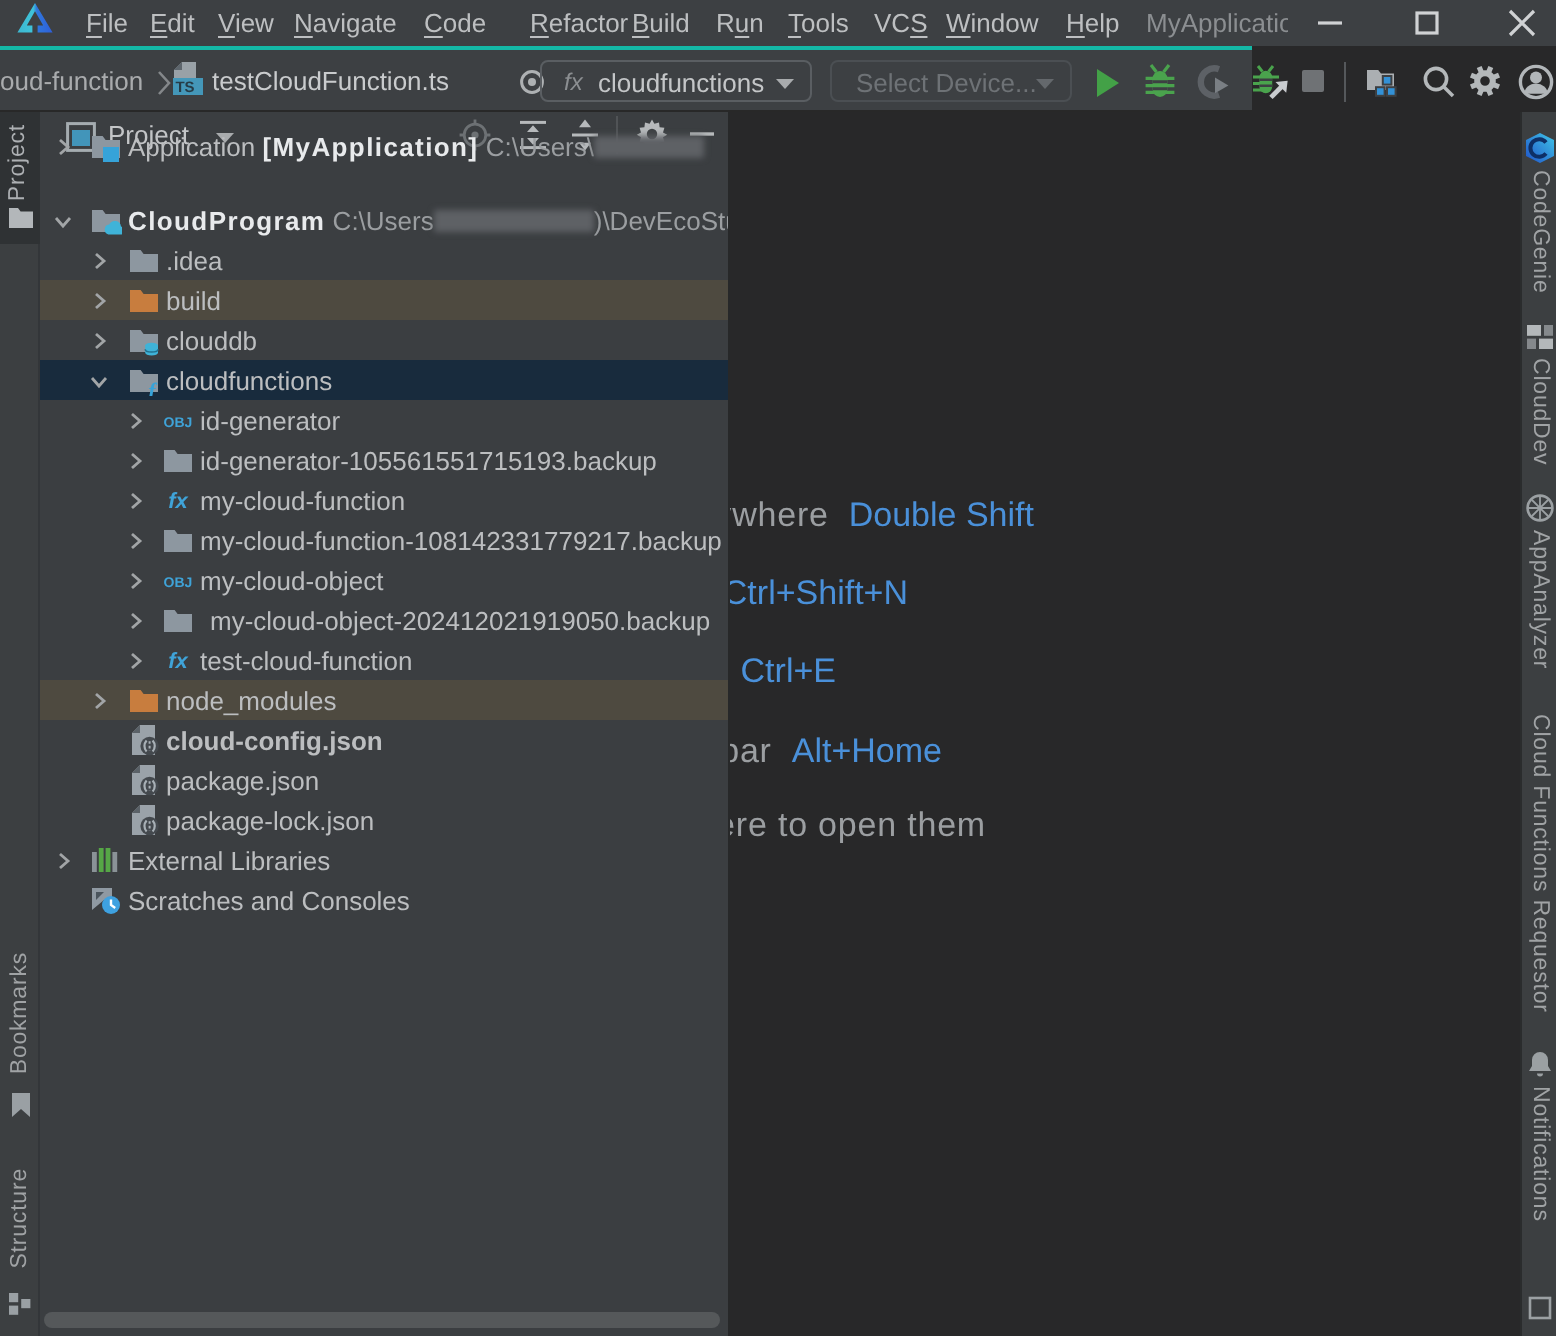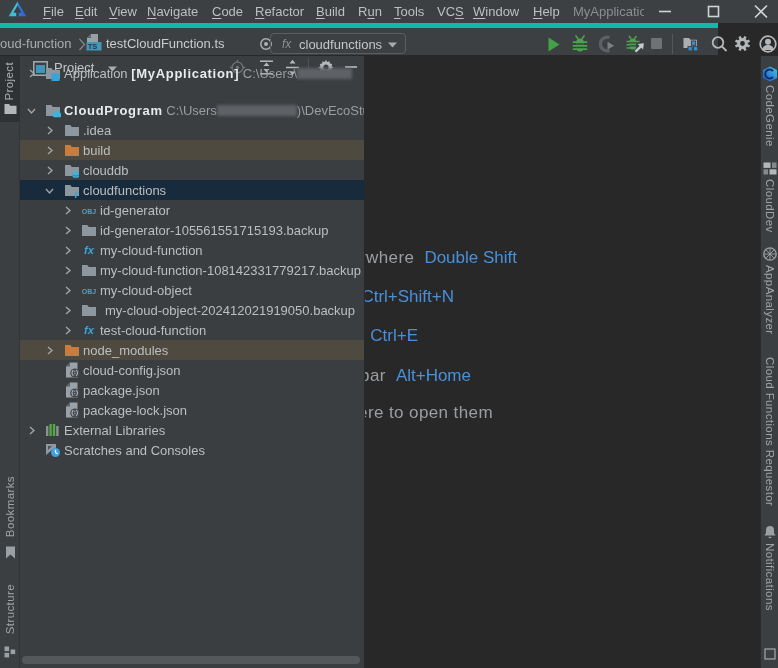--- a/index.html
+++ b/index.html
@@ -1,21 +1,21 @@
 <!DOCTYPE html>
 <html><head>
 <meta charset="utf-8">
 <style>
 *{margin:0;padding:0;box-sizing:border-box}
 html,body{width:778px;height:668px;overflow:hidden;background:#282829;font-family:"Liberation Sans",sans-serif;}
 #title{position:absolute;left:0;top:0;width:778px;height:23px;background:#3d4043;}
 .mi{position:absolute;top:4px;font-size:13px;color:#bdbfc1;white-space:nowrap}
 .mi u{text-decoration:underline;text-underline-offset:2px}
 #wtitle{position:absolute;top:4px;left:573px;width:71px;overflow:hidden;font-size:13px;color:#8b8e91;white-space:nowrap}
-#toolbar{position:absolute;left:0;top:23px;width:718px;height:33px;background:#3d4043;border-top:5px solid #14b8a6;border-bottom:1px solid #282828}
+#toolbar{position:absolute;left:0;top:23px;width:626px;height:33px;background:#3d4043;border-top:2px solid #14b8a6;border-bottom:1px solid #282828}
 #lstripe{position:absolute;left:0;top:56px;width:20px;height:612px;background:#3c3f41;border-right:1px solid #333639}
 #editor{position:absolute;left:365px;top:56px;width:395px;height:612px;background:#282829;overflow:hidden}
 #panel{position:absolute;left:20px;top:56px;width:345px;height:612px;background:#3b3e41;border-right:1px solid #272829;overflow:hidden}
 #rstripe{position:absolute;left:760px;top:56px;width:18px;height:612px;background:#3c3f41;border-left:1px solid #2a2c2d}
 .hl{position:absolute;font-size:17px;white-space:nowrap;line-height:20px}
 .hl .hb{margin-left:10px}
 .hg{color:#9b9ea1;letter-spacing:0.4px}.hb{color:#4a90d9}
 .row{position:absolute;left:0;width:345px;height:20px;font-size:13px;color:#bcbec0;white-space:nowrap}
 .row .txt{position:absolute;top:3px}
 .ic{position:absolute;top:2px;width:16px;height:16px}
@@ -38,21 +38,21 @@
     </linearGradient>
       </defs>
     <path fill-rule="evenodd" d="M9.5 0.5 L18.3 15.3 H0.7 Z M9.5 4.6 L13.6 11.7 H5.4 Z" fill="url(#lg1)"></path>
     <rect x="8.2" y="10.5" width="2.6" height="5" fill="#3d4043"></rect>
   </svg>
   <span class="mi" style="left:43px"><u>F</u>ile</span>
   <span class="mi" style="left:75px"><u>E</u>dit</span>
   <span class="mi" style="left:109px"><u>V</u>iew</span>
   <span class="mi" style="left:147px"><u>N</u>avigate</span>
   <span class="mi" style="left:212px"><u>C</u>ode</span>
-  <span class="mi" style="left:255px"><u>R</u>efactor</span>
+  <span class="mi" style="left:265px"><u>R</u>efactor</span>
   <span class="mi" style="left:316px"><u>B</u>uild</span>
   <span class="mi" style="left:358px">R<u>u</u>n</span>
   <span class="mi" style="left:394px"><u>T</u>ools</span>
   <span class="mi" style="left:437px">VC<u>S</u></span>
   <span class="mi" style="left:473px"><u>W</u>indow</span>
   <span class="mi" style="left:533px"><u>H</u>elp</span>
   <span id="wtitle">MyApplication</span>
   <svg style="position:absolute;left:656px;top:0" width="18" height="23">
       <line x1="3" y1="11.5" x2="15" y2="11.5" stroke="#d0d2d4" stroke-width="1.6"></line>
     </svg>
@@ -84,20 +84,26 @@
   </svg>
 
   <div style="position:absolute;left:270px;top:5px;width:136px;height:21px;border:1px solid #5a5e62;border-radius:4px">
     <span style="position:absolute;left:11px;top:3px;font-size:12px;font-style:italic;color:#8b8e91">fx</span>
     <span style="position:absolute;left:28px;top:2.5px;font-size:13px;color:#c4c6c8">cloudfunctions</span>
     <svg style="position:absolute;left:116px;top:7px" width="11" height="8">
         <path d="M1 1.5 L5.5 6.5 L10 1.5 Z" fill="#a8abad"></path>
       </svg>
   </div>
 
+  <div style="position:absolute;left:415px;top:5px;width:121px;height:21px;border:1px solid #4b4f53;border-radius:4px">
+    <span style="position:absolute;left:12px;top:3px;font-size:13px;color:#6e7276">Select Device...</span>
+    <svg style="position:absolute;left:101px;top:7px" width="11" height="8">
+        <path d="M1 1.5 L5.5 6.5 L10 1.5 Z" fill="#64686c"></path>
+      </svg>
+  </div>
 
   <svg style="position:absolute;left:547px;top:8px" width="14" height="17">
       <path d="M1.5 1.5 L12.5 8.5 L1.5 15.5 Z" fill="#43a147"></path>
     </svg>
 
   <svg style="position:absolute;left:572px;top:5px" width="16" height="19" viewBox="0 0 16 19">
     <path d="M3.5 2.5 L6.2 6 M12.5 2.5 L9.8 6" stroke="#4aa34d" stroke-width="1.6" fill="none"></path>
     <path d="M0.8 9.2 H15.2 M0.8 12.8 H15.2 M0.8 16.2 H15.2" stroke="#4aa34d" stroke-width="1.7" fill="none"></path>
     <rect x="4.3" y="5.5" width="7.4" height="13" rx="3.7" fill="#4aa34d"></rect>
     <path d="M4.3 10.9 H11.7 M4.3 14.4 H11.7" stroke="#3d4043" stroke-width="1.5"></path>
@@ -389,21 +395,21 @@
             <path d="M3 1 L7 4.5 L3 8" fill="none" stroke="#a2a5a7" stroke-width="1.4"></path>
           </svg>
         </div>
         <div style="position:absolute;left:44px;top:0">
           <svg class="ic" width="16" height="16" viewBox="0 0 16 16">
             <path d="M1 3 h5.3 l1.5 2 H15 v9 H1 Z" fill="#c87d3e"></path>
           </svg>
         </div>
         <span class="txt" style="left:63px"><span>node_modules</span></span>
       </div>
-      <div class="row" style="top:304px;">
+      <div class="row" style="top:304px;font-weight:bold;">
         <div style="position:absolute;left:44px;top:0">
           <svg class="ic" width="16" height="16" viewBox="0 0 16 16">
             <path d="M6 0.5 h7.5 v15 H2 V4.5 Z" fill="#9aa2a9"></path>
             <path d="M6 0.5 L2 4.5 h4 Z" fill="#5a6167"></path>
             <circle cx="10.8" cy="11" r="4.6" fill="#44494e"></circle>
             <path d="M9.3 8.2 a4.2 4.2 0 0 0 0 5.6 M12.3 8.2 a4.2 4.2 0 0 1 0 5.6" fill="none" stroke="#a8b0b6" stroke-width="1.1"></path>
             <path d="M10.8 8.6 V13.4" stroke="#a8b0b6" stroke-width="1" stroke-dasharray="1.3 1"></path>
           </svg>
         </div>
         <span class="txt" style="left:63px"><span>cloud-config.json</span></span>

